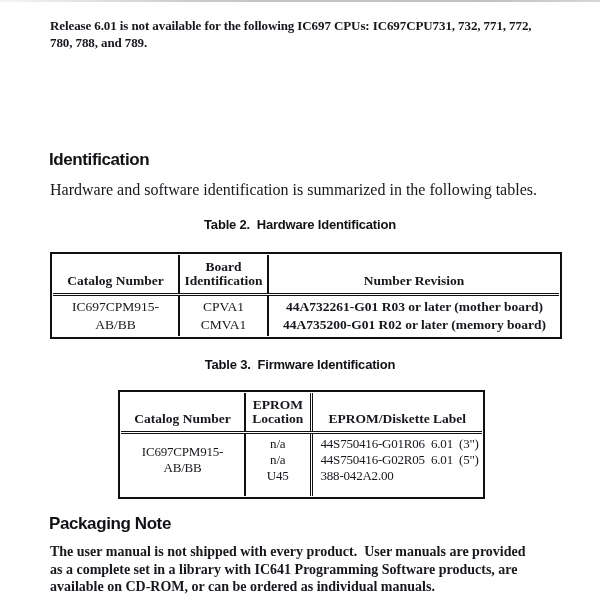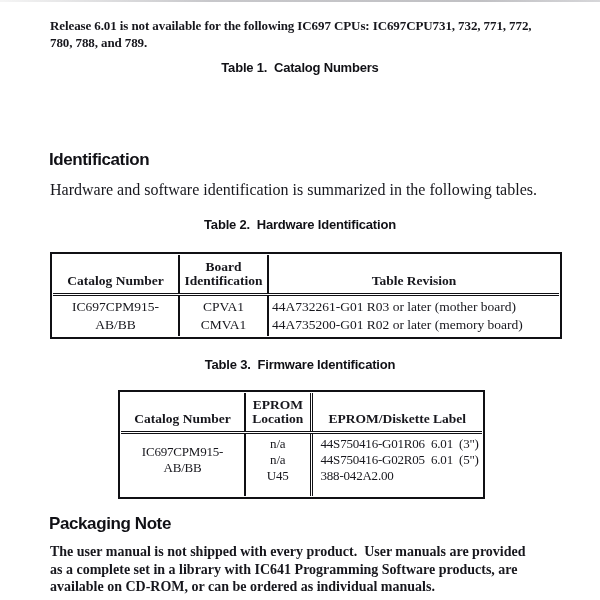--- a/index.html
+++ b/index.html
@@ -43,53 +43,52 @@
     font-weight:bold;text-align:center;vertical-align:bottom;
     border-bottom:3px double #101014;font-size:13.5px;line-height:14px;
     padding:5px 2px;
   }
   td{text-align:center;vertical-align:top;font-size:13.5px;line-height:17px;padding:2px 2px 3px;}
   .sep{border-left:2px solid #101014;}
   .sep-dbl{border-left:3px double #101014;}
   .t1 th{padding:4px 2px 3px;}
   .t1 td{line-height:15px;padding:3px 2px 4px;}
   .t2 td{line-height:17.5px;}
-  .t2 .col-rev{text-align:left;padding-left:3px;}
+  .t2 .col-rev{text-align:center;padding-left:3px;font-weight:bold;}
   .t3 td{font-size:13px;line-height:16px;letter-spacing:-0.2px;padding-bottom:12px;}
   .t3 .col-label{text-align:left;padding-left:8px;}
   .v-mid{vertical-align:middle;}
 </style>
 </head>
 <body>
 
 <div class="page">
   <div class="scan-edge"></div>
 
   <p class="body-text intro">Release 6.01 is not available for the following IC697 CPUs: IC697CPU731, 732, 771, 772,
 780, 788, and 789.</p>
 
-  <div class="caption cap1">Table 1.  Catalog Numbers</div>
 
   <h2 class="heading h-ident">Identification</h2>
   <p class="body-text p-ident">Hardware and software identification is summarized in the following tables.</p>
 
   <div class="caption cap2">Table 2.  Hardware Identification</div>
   <div class="tbl-wrap t2">
     <table>
       <colgroup>
           <col style="width:126px">
           <col style="width:89px">
           <col>
         </colgroup>
       <thead>
         <tr>
           <th>Catalog Number</th>
           <th class="sep">Board
 Identification</th>
-          <th class="sep">Table Revision</th>
+          <th class="sep">Number Revision</th>
         </tr>
       </thead>
       <tbody>
         <tr>
           <td>IC697CPM915-AB/BB</td>
           <td class="sep">CPVA1
 CMVA1</td>
           <td class="sep col-rev">44A732261-G01 R03 or later (mother board)
 44A735200-G01 R02 or later (memory board)</td>
         </tr>

